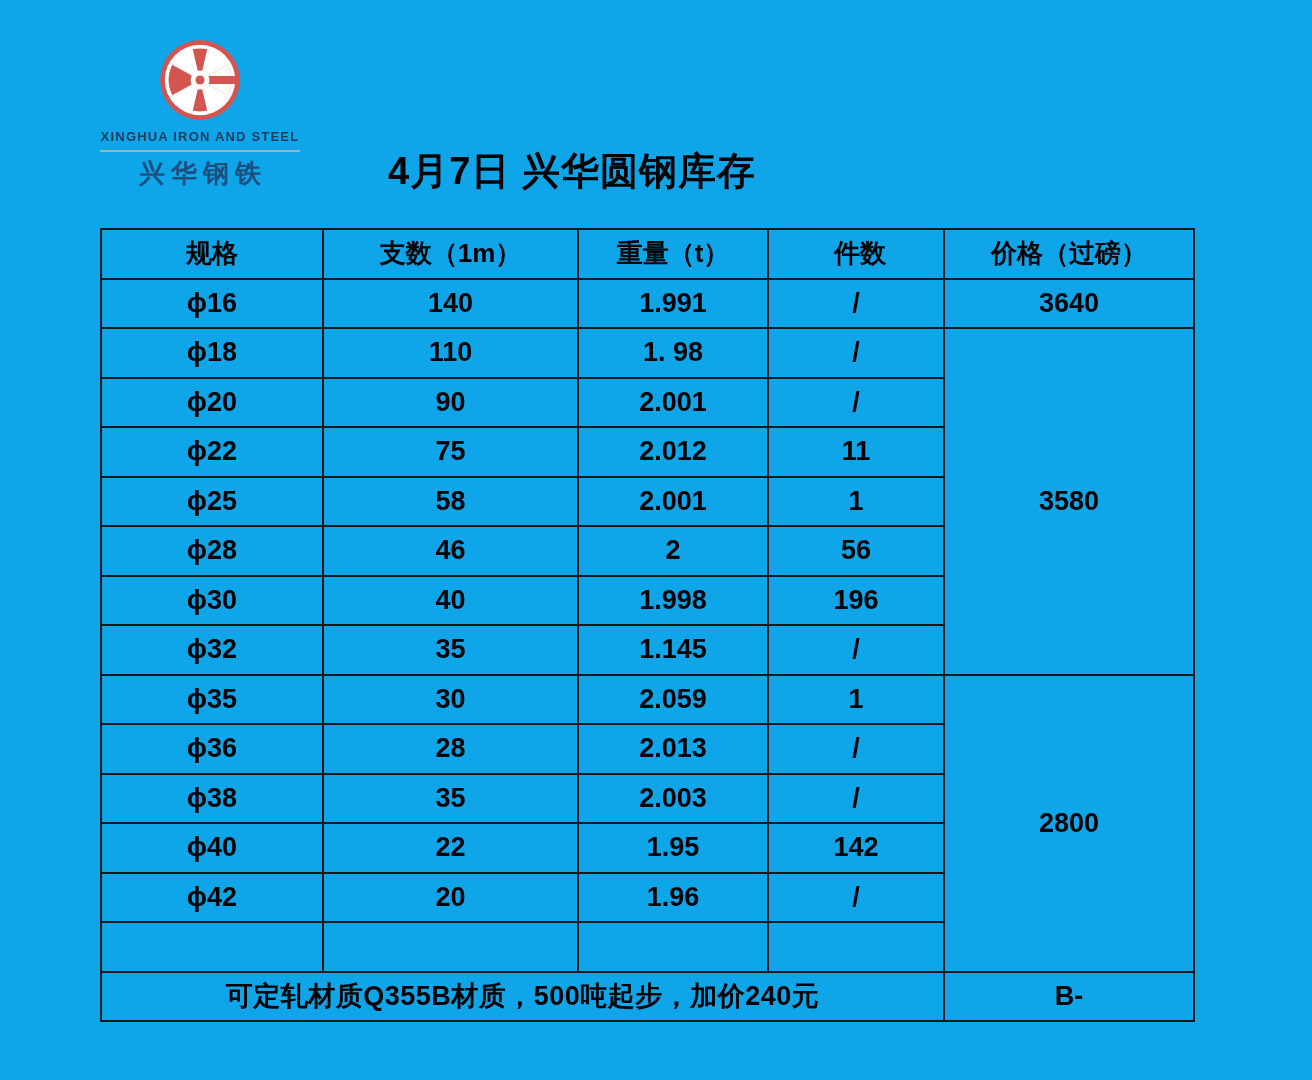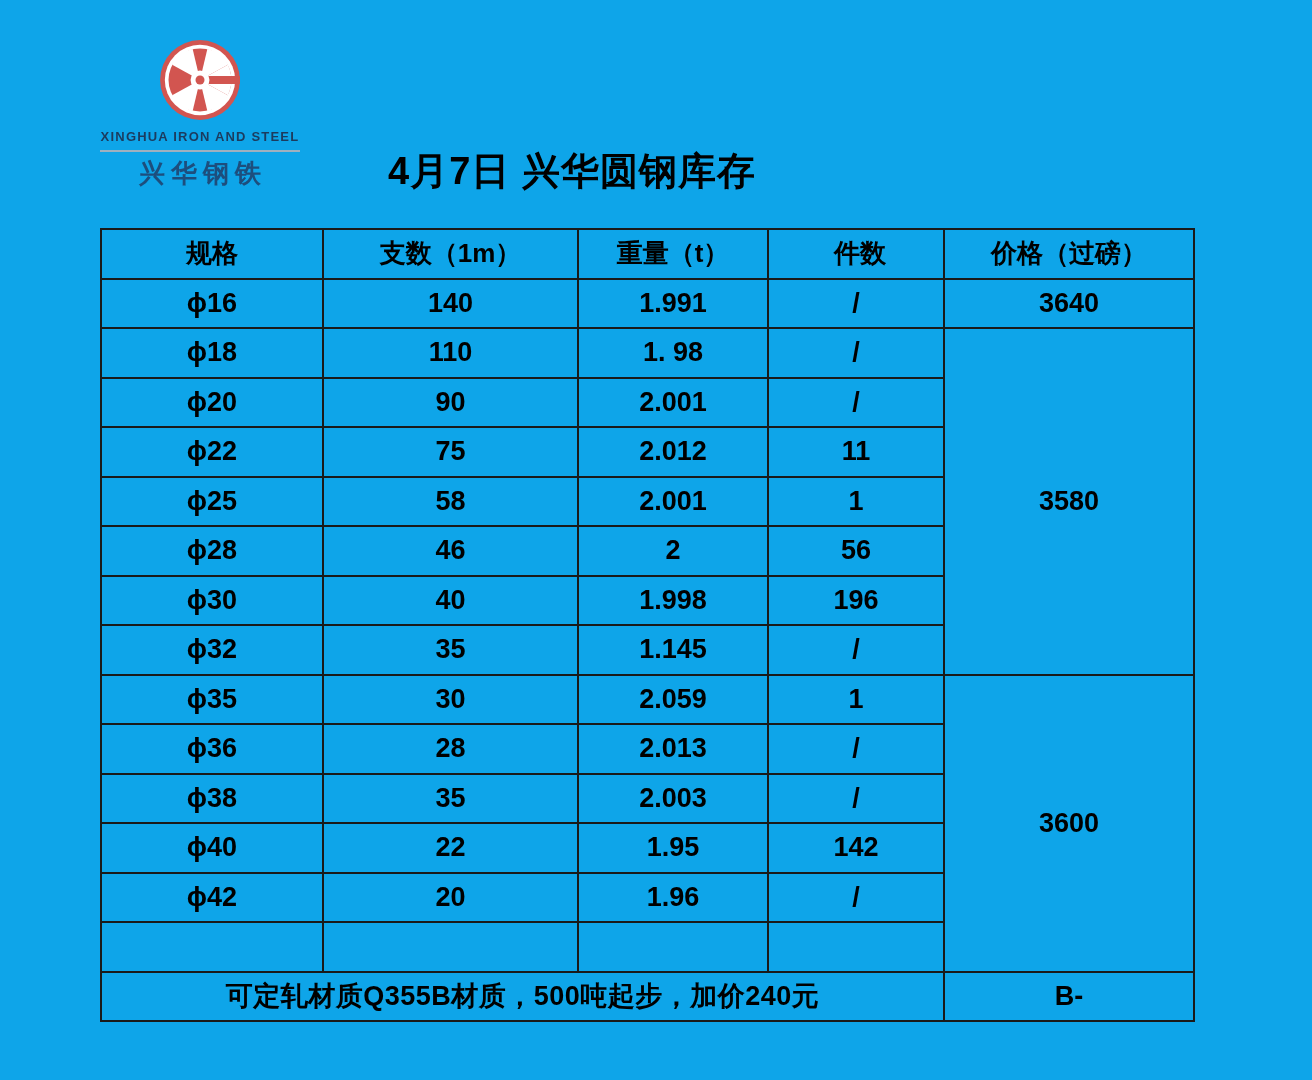--- a/index.html
+++ b/index.html
@@ -196,21 +196,21 @@
         <td>35</td>
         <td>1.145</td>
         <td>/</td>
       </tr>
 
       <tr>
         <td>ϕ35</td>
         <td>30</td>
         <td>2.059</td>
         <td>1</td>
-        <td class="price-cell" rowspan="6">3600</td>
+        <td class="price-cell" rowspan="6">2800</td>
       </tr>
 
       <tr>
         <td>ϕ36</td>
         <td>28</td>
         <td>2.013</td>
         <td>/</td>
       </tr>
 
       <tr>

